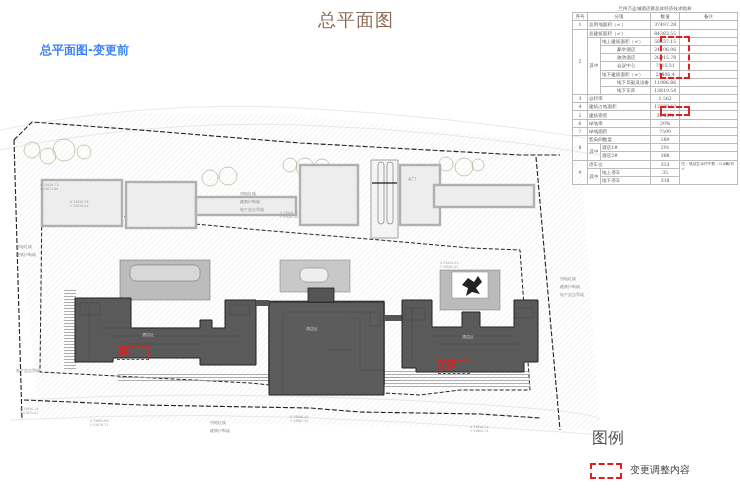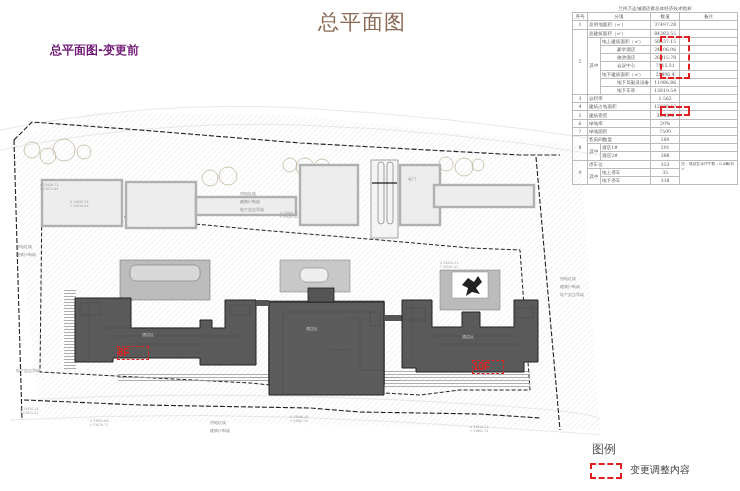--- a/index.html
+++ b/index.html
@@ -1,25 +1,25 @@
 <!DOCTYPE html>
 <html><head>
 <meta charset="utf-8">
 <style>
   html, body { margin:0; padding:0; background:#ffffff; }
   body { width:740px; height:491px; position:relative; overflow:hidden; font-family:"DejaVu Sans", sans-serif; }
-  .page-title { position:absolute; left:318px; top:8px; font-size:21px; color:#8a6a55; letter-spacing:1px; }
-  .subtitle { position:absolute; left:50px; top:42px; font-size:12px; font-weight:bold; color:#701a75; }
+  .page-title { position:absolute; left:318px; top:8px; font-size:18px; color:#8a6a55; letter-spacing:1px; }
+  .subtitle { position:absolute; left:40px; top:42px; font-size:12px; font-weight:bold; color:#3b82f6; }
   .plan { position:absolute; left:0; top:100px; width:600px; height:340px; }
   .tbl { position:absolute; left:572px; top:5px; width:166px; border-collapse:collapse; font-family:"DejaVu Serif", serif; font-size:4.6px; color:#555; }
   .tbl td, .tbl th { border:0.6px solid #bbb; padding:0 1px; height:7.2px; line-height:7px; font-weight:normal; white-space:nowrap; overflow:hidden; }
   .tbl .cap { text-align:center; border:none; border-bottom:0.6px solid #bbb; }
   .tbl .c { text-align:center; }
   .redbox { position:absolute; border:2px dashed #e02020; box-sizing:border-box; pointer-events:none; }
-  .legend-title { position:absolute; left:592px; top:441px; font-size:12px; color:#555; font-family:"DejaVu Serif", serif; }
+  .legend-title { position:absolute; left:592px; top:428px; font-size:16px; color:#555; font-family:"DejaVu Serif", serif; }
   .legend-swatch { position:absolute; left:590px; top:463px; width:32px; height:16px; border:2px dashed #e02020; box-sizing:border-box; }
   .legend-label { position:absolute; left:630px; top:463px; font-size:10px; color:#444; font-family:Liberation Sans, sans-serif; }
   .floor-tag { position:absolute; color:#e02020; font-weight:bold; font-size:10px; border:1.6px dashed #e02020; line-height:12px; font-family:"Liberation Sans", sans-serif; }
 </style>
 </head>
 <body>
 
 <div class="page-title">总平面图</div>
 <div class="subtitle">总平面图-变更前</div>
 
@@ -158,21 +158,21 @@
     <text x="210" y="332">建筑控制线</text>
   </g>
   <g fill="#cfcfcf" font-family="DejaVu Sans, sans-serif" font-size="4">
     <text x="306" y="230">酒店区</text>
     <text x="142" y="236">酒店区</text>
     <text x="462" y="238">酒店区</text>
   </g>
 </svg>
 
 <div class="floor-tag" style="left:117px;top:346px;width:30px;height:12px;">8F</div>
-<div class="floor-tag" style="left:472px;top:360px;width:30px;height:12px;">10F</div>
+<div class="floor-tag" style="left:438px;top:360px;width:30px;height:12px;">10F</div>
 
 <table class="tbl">
   <tbody>
       <tr>
         <td class="cap" colspan="5">兰州万达城酒店群总体经济技术指标</td>
       </tr>
   <tr>
     <th style="width:12px">序号</th>
     <th colspan="2" class="c" style="width:60px">分项</th>
     <th class="c" style="width:26px">数值</th>

